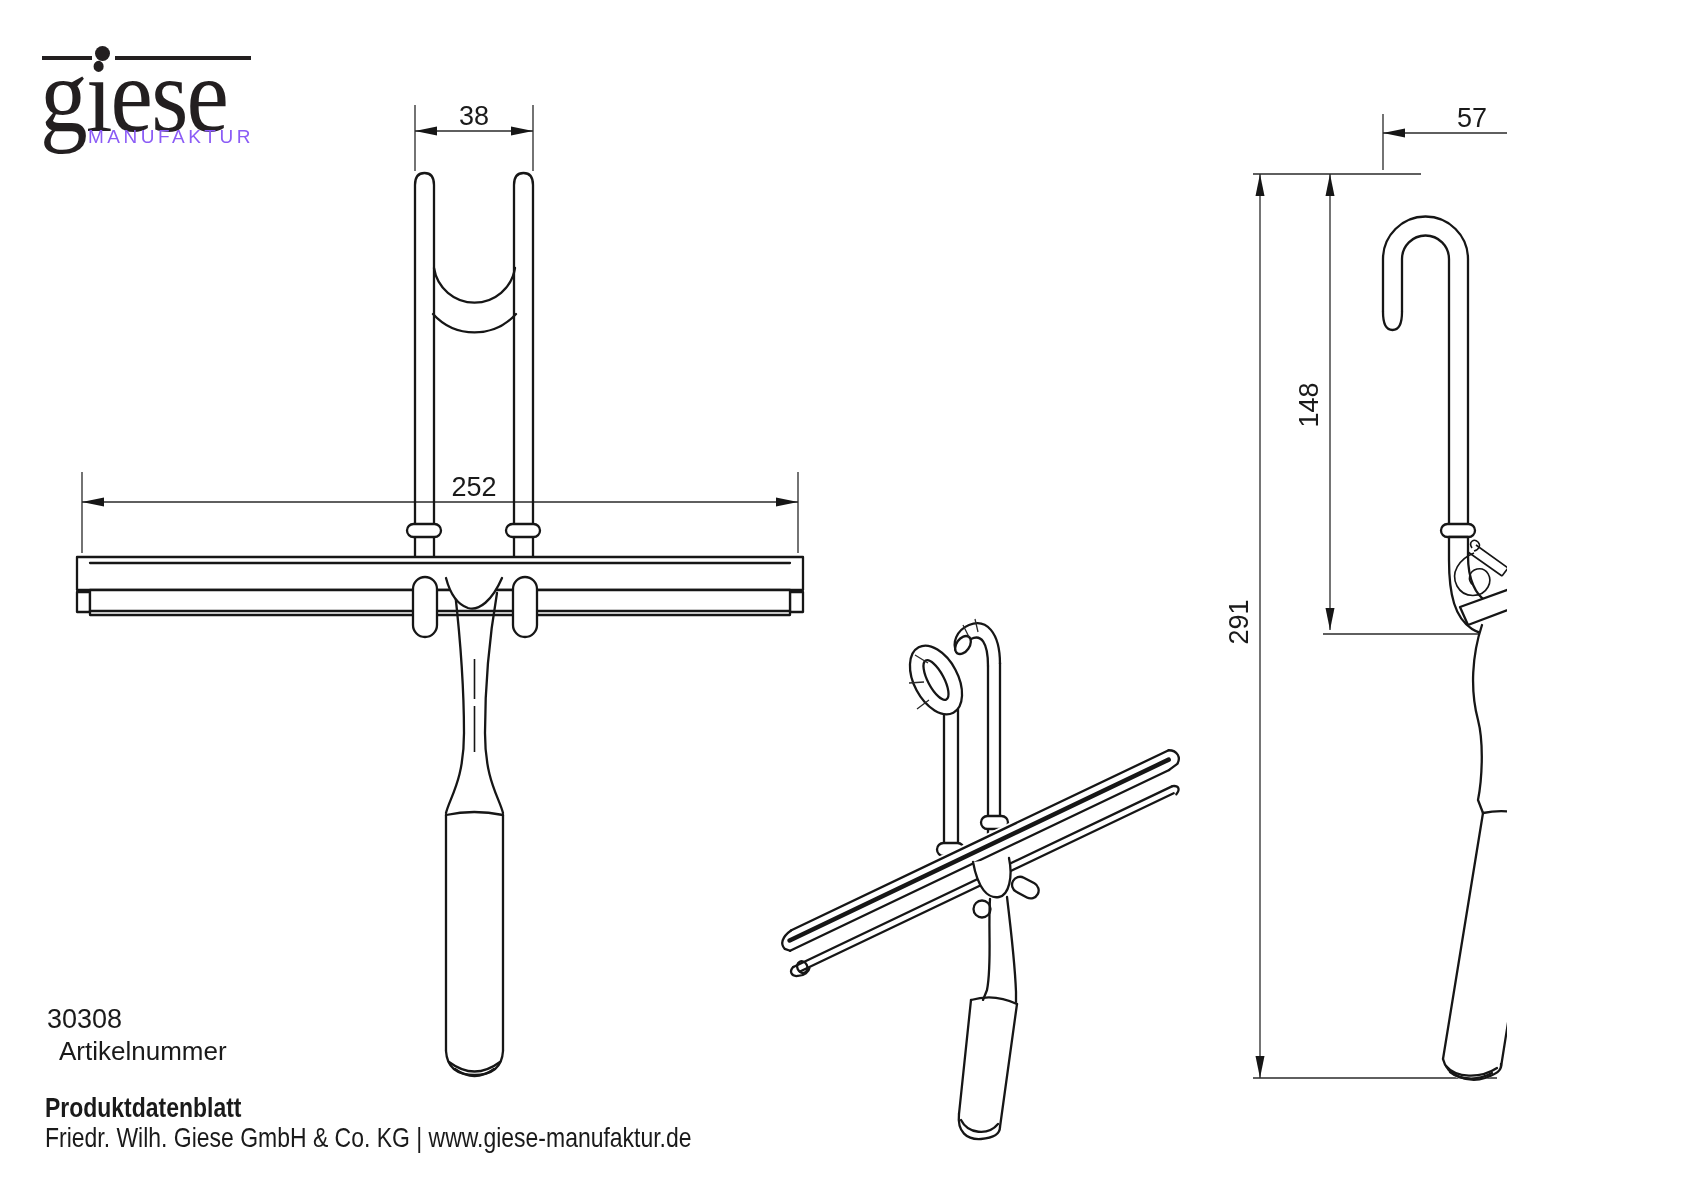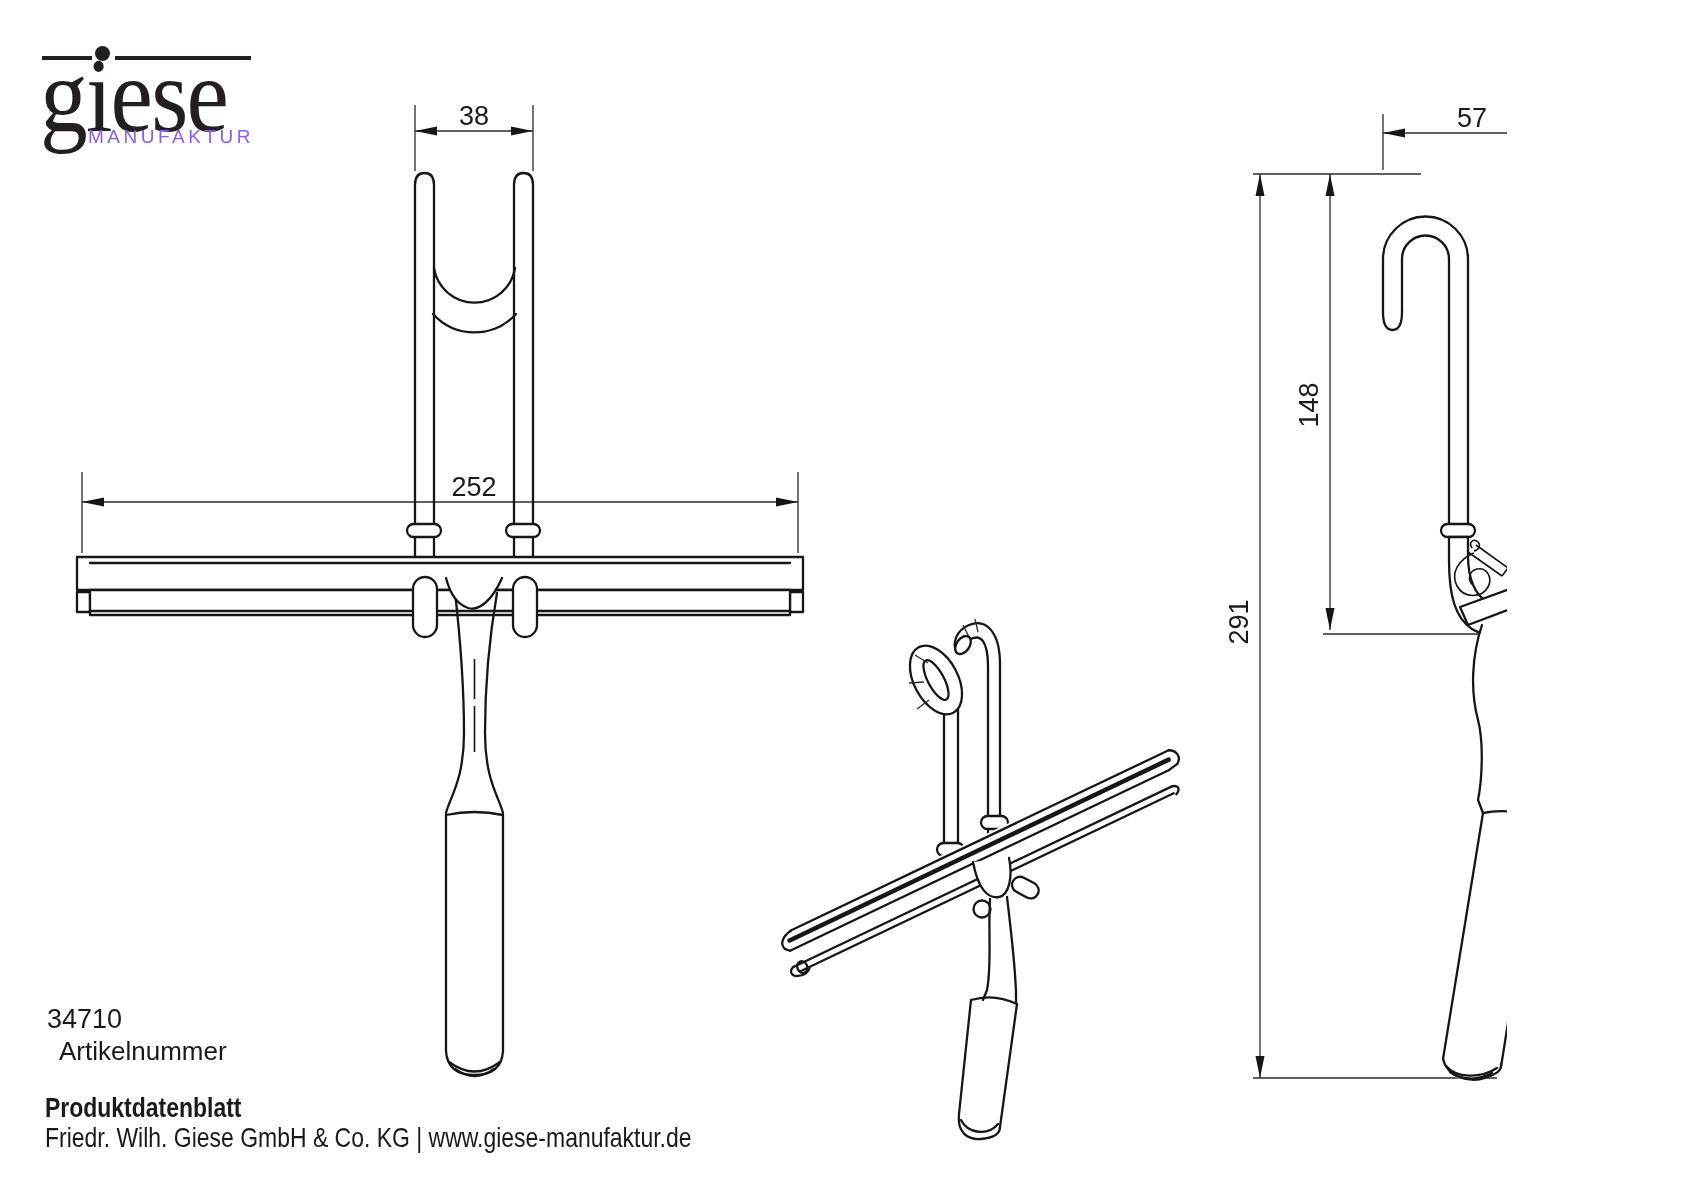--- a/index.html
+++ b/index.html
@@ -215,19 +215,19 @@
                                C1460,1082 1445,1076 1443,1059 Z"></path>
         <path class="ln" d="M1483,813 Q1512,807 1540,820"></path>
         <path class="ln" d="M1483,813 L1443,1059 M1540,820 L1501,1067"></path>
         <path class="ln" d="M1443,1059 C1447,1077 1470,1083 1485,1078 C1496,1074 1502,1071 1501,1064"></path>
         <path class="ln" d="M1446,1066 C1456,1078 1480,1079 1497,1068"></path>
         <path class="ln" d="M1450,1072 C1460,1080 1478,1081 1492,1073"></path>
       </g>
     </g>
   </svg>
 
-  <div class="art-number">34710</div>
+  <div class="art-number">30308</div>
   <div class="art-label">Artikelnummer</div>
 
   <div class="doc-title">Produktdatenblatt</div>
   <div class="company">Friedr. Wilh. Giese GmbH &amp; Co. KG | www.giese-manufaktur.de</div>
 
 </div>
 
 </body></html>

